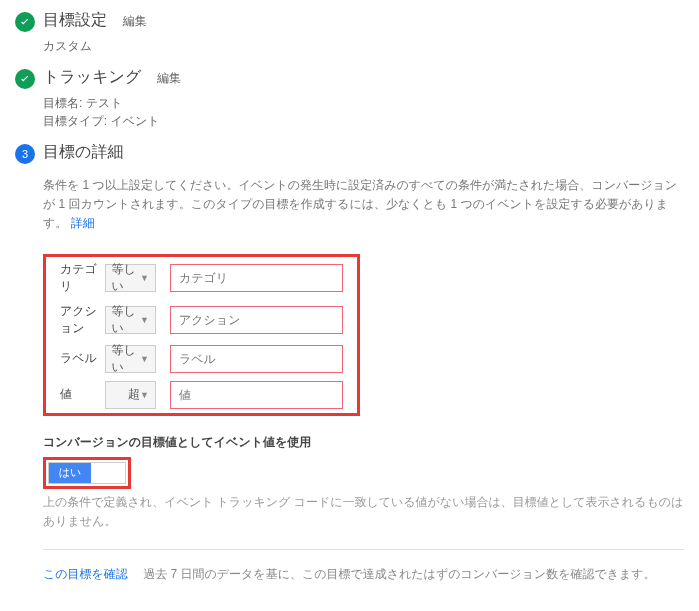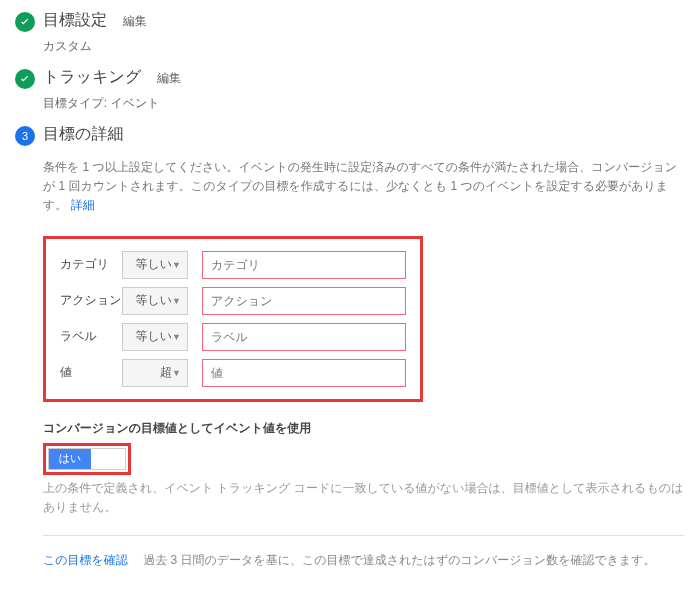--- a/index.html
+++ b/index.html
@@ -9,21 +9,21 @@
     .step-icon.done { background: #0f9d58; }
     .step-icon.done svg { width: 14px; height: 14px; fill: #fff; }
     .step-icon.active { background: #1a73e8; color: #fff; font-size: 11px; }
     .step-body { flex: 1; }
     .step-title { font-size: 16px; color: #444; }
     .step-edit { font-size: 12px; color: #666; margin-left: 12px; cursor: pointer; }
     .step-sub { font-size: 12px; color: #666; margin-top: 6px; line-height: 1.5; }
     .section-heading { font-size: 13px; font-weight: bold; color: #444; margin-top: 12px; margin-bottom: 2px; }
     .section-desc { font-size: 12px; color: #777; line-height: 1.6; margin-bottom: 20px; }
     .link { color: #1a73e8; cursor: pointer; }
-    .red-box { border: 3px solid #e53935; padding: 12px 14px; margin-bottom: 18px; width: 380px; }
+    .red-box { border: 3px solid #e53935; padding: 4px 14px; margin-bottom: 18px; width: 317px; }
     .cond-row { display: flex; align-items: center; margin-bottom: 8px; }
     .cond-row:last-child { margin-bottom: 0; }
     .cond-label { width: 62px; font-size: 12px; color: #444; }
     .cond-select { width: 66px; height: 28px; border: 1px solid #ccc; background: #f5f5f5; display: flex; align-items: center; justify-content: flex-end; padding: 0 6px; font-size: 12px; color: #555; cursor: pointer; margin-right: 14px; }
     .caret { font-size: 9px; color: #888; }
     .cond-input { flex: 1; height: 28px; border: 1px solid #e67; padding: 0 8px; font-size: 12px; color: #aaa; }
     .sub-heading { font-size: 12px; font-weight: bold; color: #444; margin-bottom: 6px; }
     .toggle-wrap { border: 3px solid #e53935; display: inline-block; padding: 2px; margin-bottom: 4px; }
     .toggle { width: 78px; height: 22px; border: 1px solid #ccc; display: flex; cursor: pointer; background: #fff; }
     .toggle-on { width: 42px; background: #4285f4; color: #fff; font-size: 11px; display: flex; align-items: center; justify-content: center; }
@@ -55,20 +55,21 @@
 <div class="step">
   <div class="step-icon done">
     <svg viewBox="0 0 24 24">
         <path d="M9 16.2l-3.5-3.5 1.4-1.4L9 13.4l7.1-7.1 1.4 1.4z"></path>
       </svg>
   </div>
   <div class="step-body">
     <span class="step-title">トラッキング</span>
     <span class="step-edit">編集</span>
     <div class="step-sub">
+      <div>目標名: テスト</div>
       <div>目標タイプ: イベント</div>
     </div>
   </div>
 </div>
 
 <div class="step">
   <div class="step-icon active">3</div>
   <div class="step-body step3-body">
     <span class="step-title">目標の詳細</span>
   </div>
@@ -122,20 +123,20 @@
       <div class="toggle-on">はい</div>
       <div class="toggle-off"></div>
     </div>
   </div>
   <div class="note">上の条件で定義され、イベント トラッキング コードに一致している値がない場合は、目標値として表示されるものはありません。</div>
 
   <hr class="sep">
 
   <div class="verify-row">
     <span class="verify-link">この目標を確認</span>
-    <span class="verify-desc">過去 3 日間のデータを基に、この目標で達成されたはずのコンバージョン数を確認できます。</span>
+    <span class="verify-desc">過去 7 日間のデータを基に、この目標で達成されたはずのコンバージョン数を確認できます。</span>
   </div>
 
   
 
   
 
 </div>
 
 </body></html>

